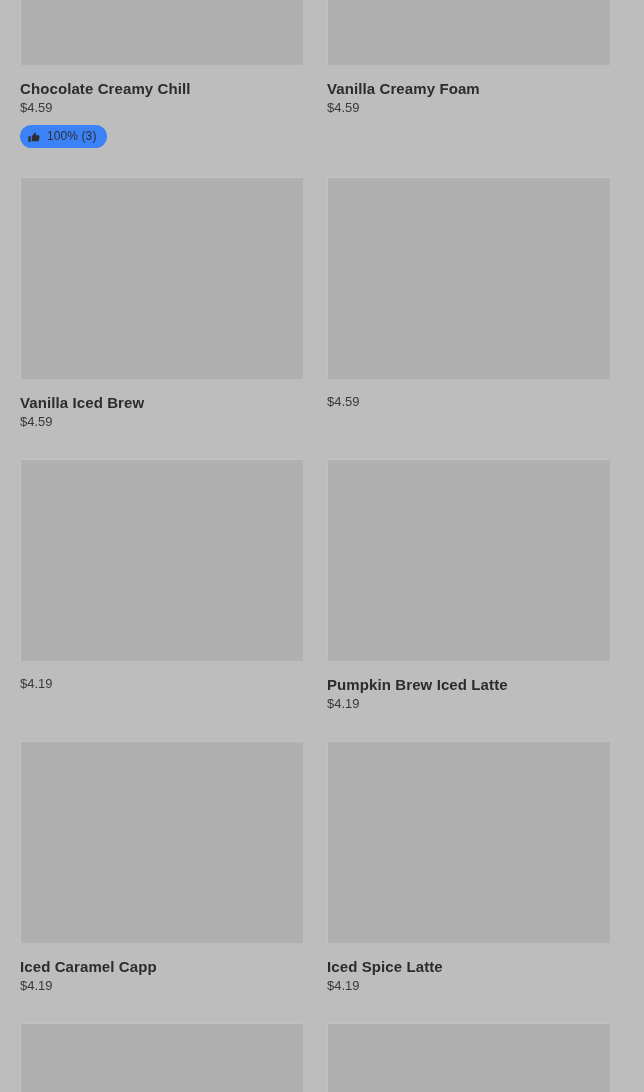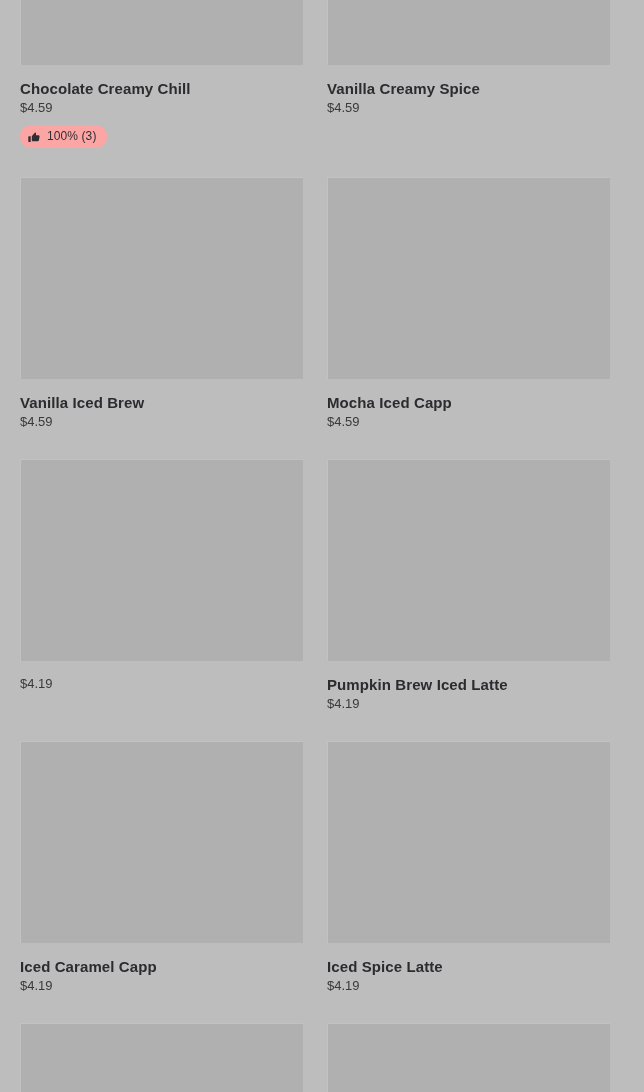--- a/index.html
+++ b/index.html
@@ -75,21 +75,21 @@
     color: #3a3a3e;
   }
 
   .rating-badge {
     display: inline-flex;
     align-items: center;
     gap: 7px;
     margin-top: 9px;
     padding: 4px 10px 4px 8px;
     border-radius: 12px;
-    background: #fca5a5;
+    background: #3b82f6;
     font-size: 12px;
     line-height: 15px;
     color: #2f2f33;
     white-space: nowrap;
   }
 
   .thumb-icon {
     display: inline-block;
     width: 12px;
     height: 12px;
@@ -120,38 +120,37 @@
                 <path d="M1 7h2.6v7.5H1A.6.6 0 0 1 .4 14V7.6A.6.6 0 0 1 1 7zm4.1 7.1V7.3c0-.2.07-.4.2-.55L9.1 2.3c.2-.25.55-.3.83-.15.55.3.86.9.8 1.5l-.22 1.9h3.5c.9 0 1.6.82 1.44 1.7l-.95 5.2a1.47 1.47 0 0 1-1.44 1.2H5.9a.8.8 0 0 1-.8-.55z"></path>
               </svg>
             </span>
             <span class="rating-text">100% (3)</span>
           </div>
         </div>
       </div>
       <div class="product-card">
         <div class="product-image"></div>
         <div class="product-info">
-          <div class="product-title">Vanilla Creamy Spice</div>
+          <div class="product-title">Vanilla Creamy Foam</div>
           <div class="product-price">$4.59</div>
         </div>
       </div>
     </div>
 
     <div class="grid-row">
       <div class="product-card">
         <div class="product-image"></div>
         <div class="product-info">
           <div class="product-title">Vanilla Iced Brew</div>
           <div class="product-price">$4.59</div>
         </div>
       </div>
       <div class="product-card">
         <div class="product-image"></div>
         <div class="product-info">
-          <div class="product-title">Mocha Iced Capp</div>
           <div class="product-price">$4.59</div>
         </div>
       </div>
     </div>
 
     <div class="grid-row">
       <div class="product-card">
         <div class="product-image"></div>
         <div class="product-info">
           <div class="product-price">$4.19</div>

